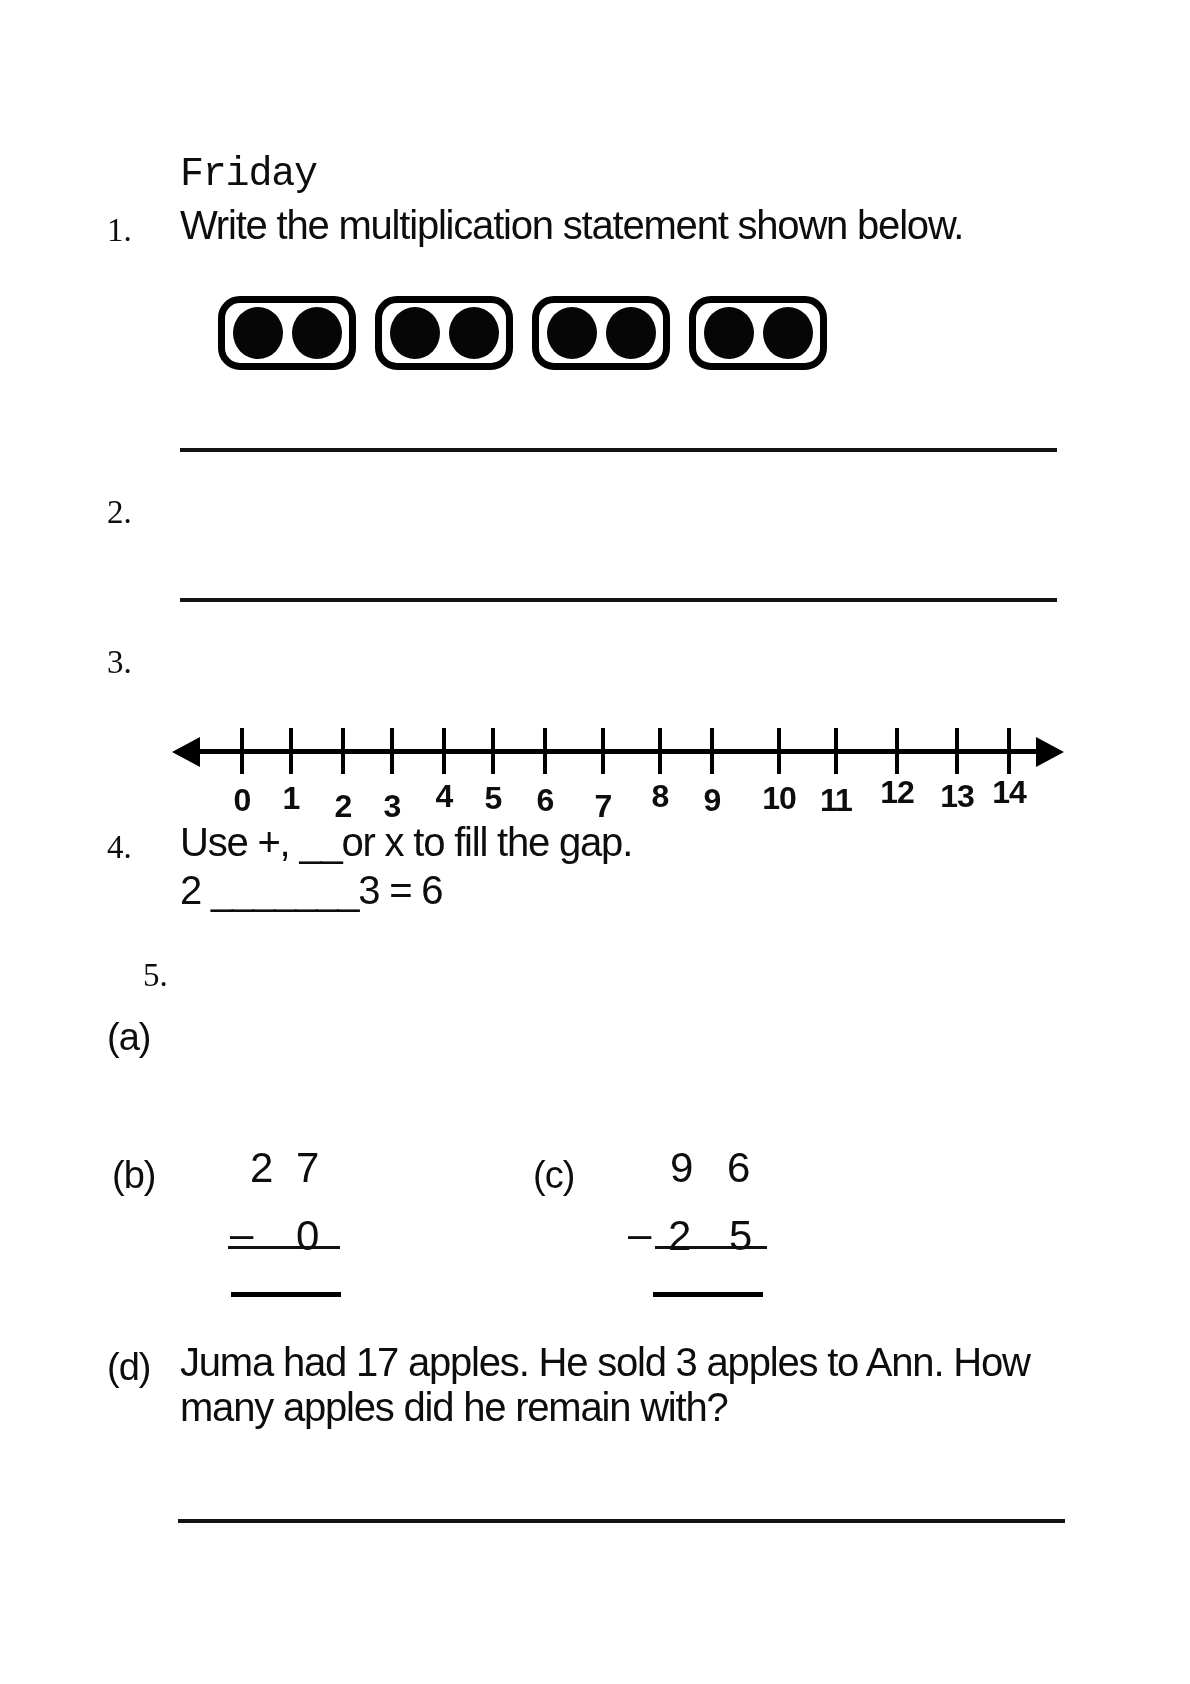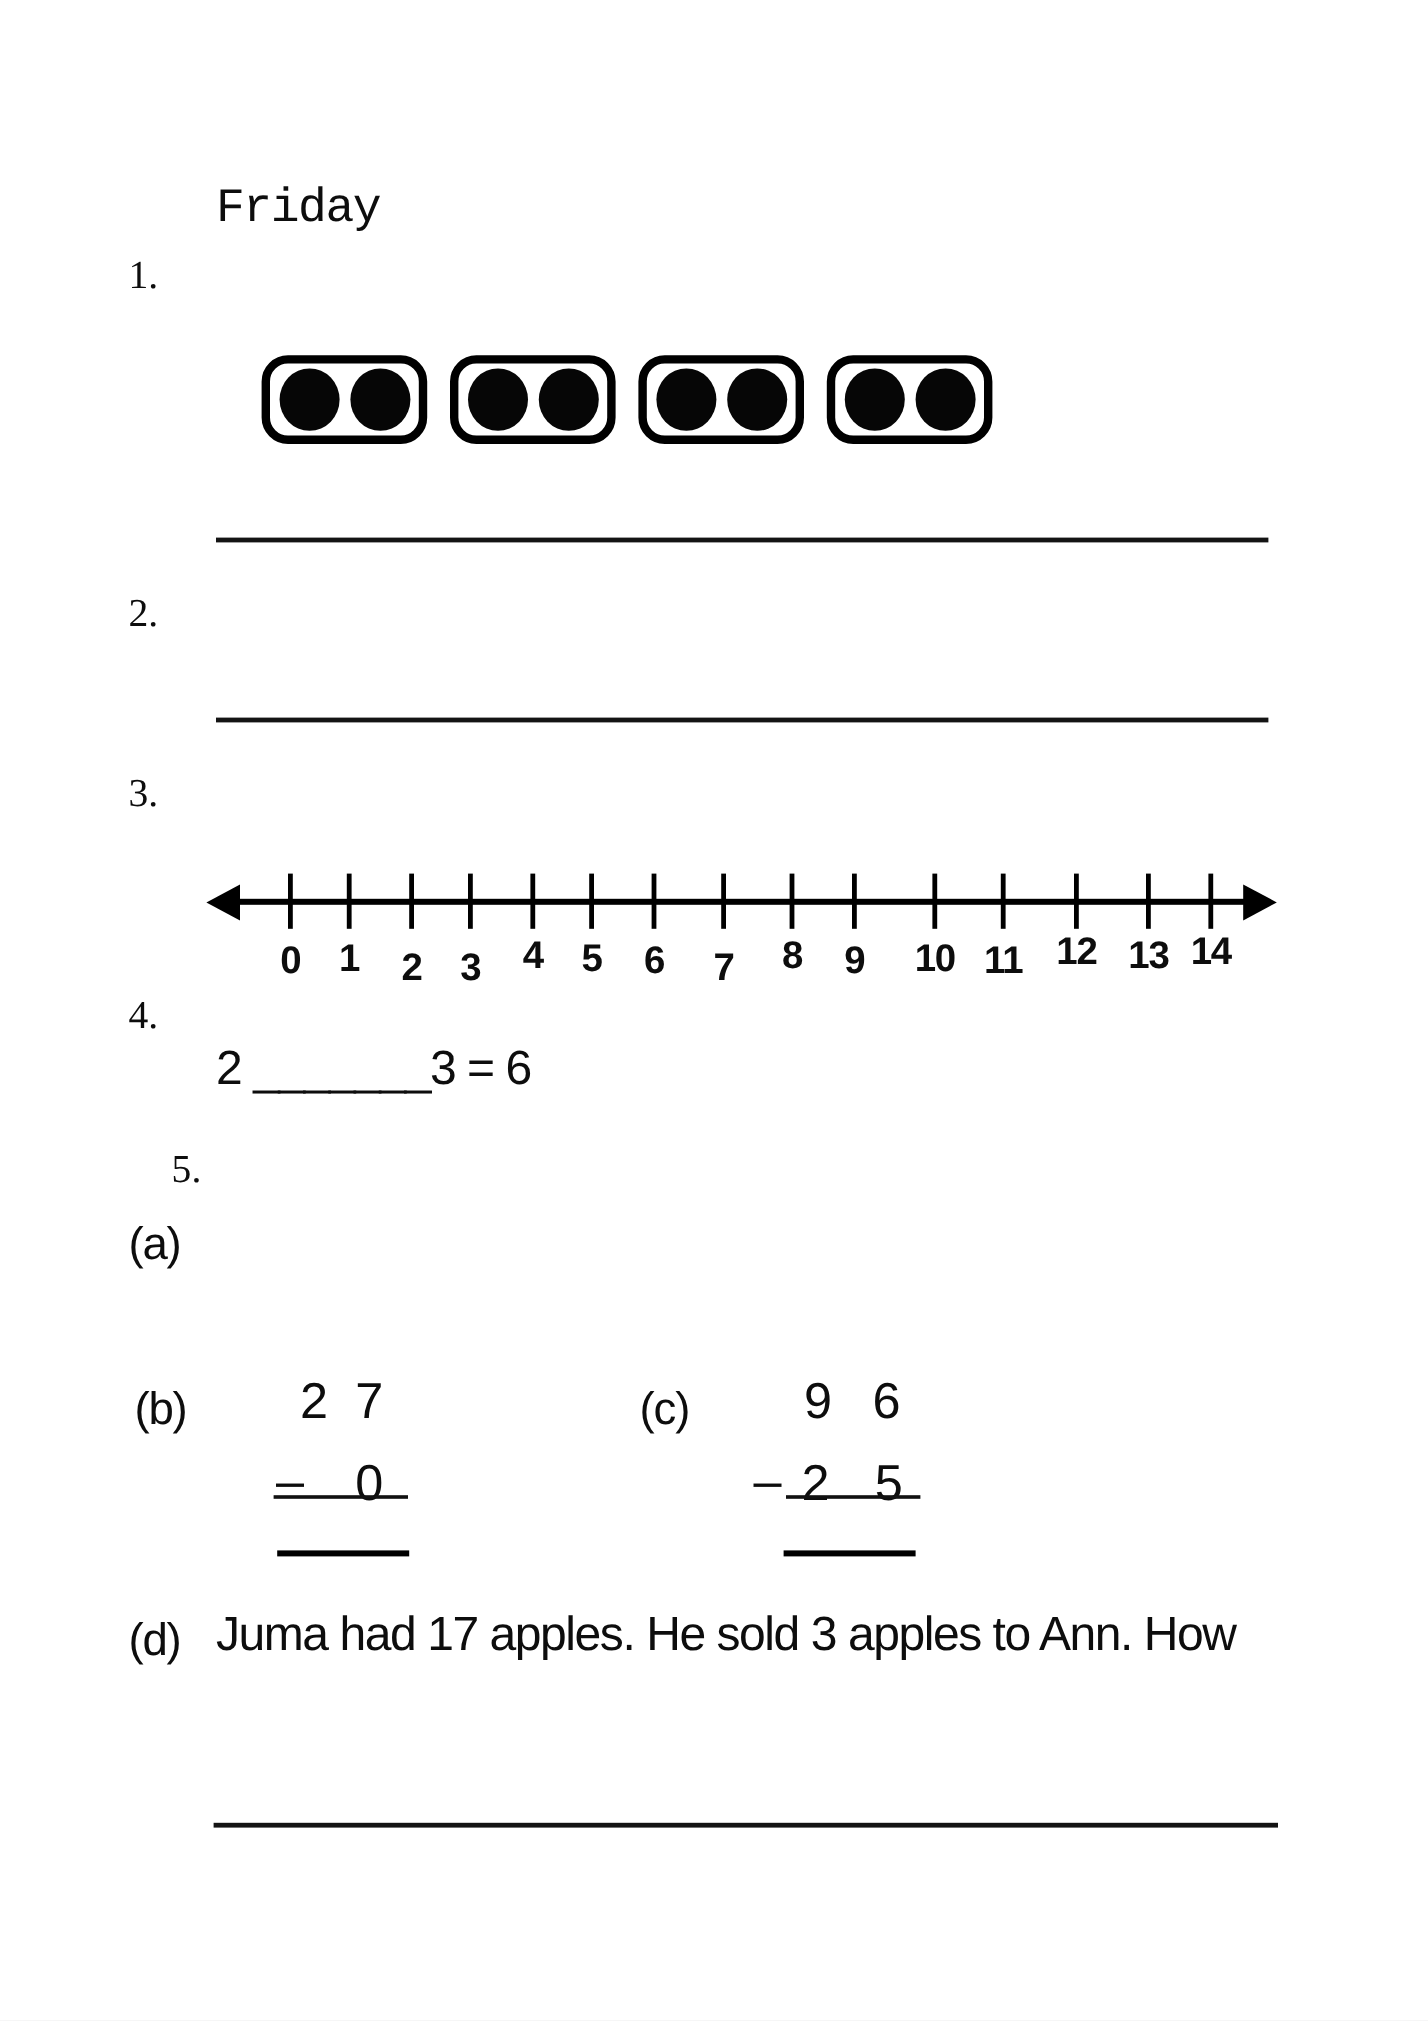--- a/index.html
+++ b/index.html
@@ -71,20 +71,21 @@
   .sub-answer { position:absolute; background:#000; height:5px; }
 </style>
 </head>
 <body>
 
 <div class="page">
 
   <div class="abs body-text" style="left:180px; top:152px;font-family:Liberation Mono, monospace;">Friday</div>
 
   <div class="abs marker-serif" style="left:107px; top:212px;">1.</div>
+  <div class="abs body-text" style="left:180px; top:203px;">Write the multiplication statement shown below.</div>
 
   <div class="abs dot-groups" style="left:218px; top:296px;">
       <div class="dot-box">
         <span class="dot"></span>
         <span class="dot"></span>
       </div>
       <div class="dot-box">
         <span class="dot"></span>
         <span class="dot"></span>
       </div>
@@ -140,20 +141,21 @@
         <span class="nl-label" style="left: 712px; top: 782px;">9</span>
         <span class="nl-label" style="left: 779px; top: 780px;">10</span>
         <span class="nl-label" style="left: 836px; top: 782px;">11</span>
         <span class="nl-label" style="left: 897px; top: 774px;">12</span>
         <span class="nl-label" style="left: 957px; top: 778px;">13</span>
         <span class="nl-label" style="left: 1009px; top: 774px;">14</span>
       </div>
   </div>
 
   <div class="abs marker-serif" style="left:107px; top:829px;">4.</div>
+  <div class="abs body-text" style="left:180px; top:820px;">Use +, __or x to fill the gap.</div>
   <div class="abs body-text" style="left:180px; top:868px;">2 _______3 = 6</div>
 
   <div class="abs marker-serif" style="left:143px; top:957px;">5.</div>
 
   <div class="abs marker-sans" style="left:107px; top:1016px;">(a)</div>
 
   <div>
     <div class="abs marker-sans" style="left:112px; top:1154px;">(b)</div>
     <span class="sub-digit" style="left:250px; top:1144px;">2</span>
     <span class="sub-digit" style="left:296px; top:1144px;">7</span>
@@ -169,16 +171,17 @@
     <span class="sub-digit" style="left:727px; top:1144px;">6</span>
     <span class="sub-digit" style="left:628px; top:1210px;">–</span>
     <span class="sub-digit" style="left:668px; top:1212px;">2</span>
     <span class="sub-digit" style="left:729px; top:1212px;">5</span>
     <div class="sub-underline" style="left:655px; top:1246px; width:112px;"></div>
     <div class="sub-answer" style="left:653px; top:1292px; width:110px;"></div>
   </div>
 
   <div class="abs marker-sans" style="left:107px; top:1346px;">(d)</div>
   <div class="abs body-text" style="left:180px; top:1340px;">Juma had 17 apples. He sold 3 apples to Ann. How</div>
+  <div class="abs body-text" style="left:180px; top:1385px;">many apples did he remain with?</div>
 
   <div class="abs answer-line" style="left:178px; top:1519px; width:887px;"></div>
 
 </div>
 
 </body></html>

